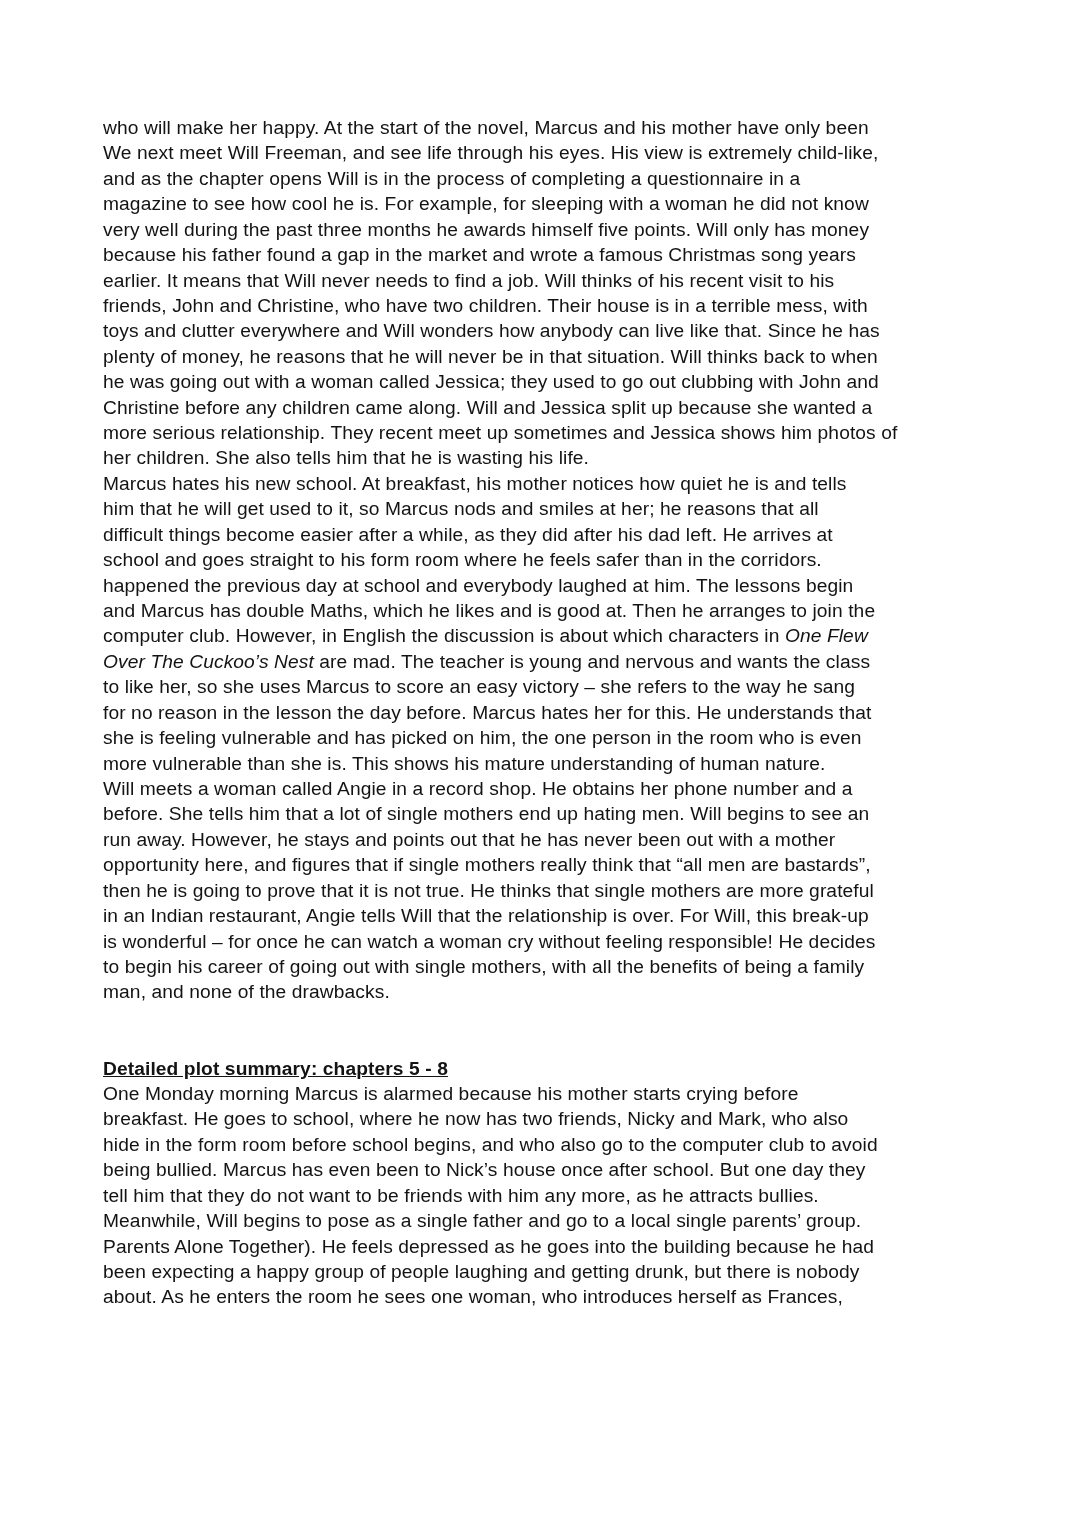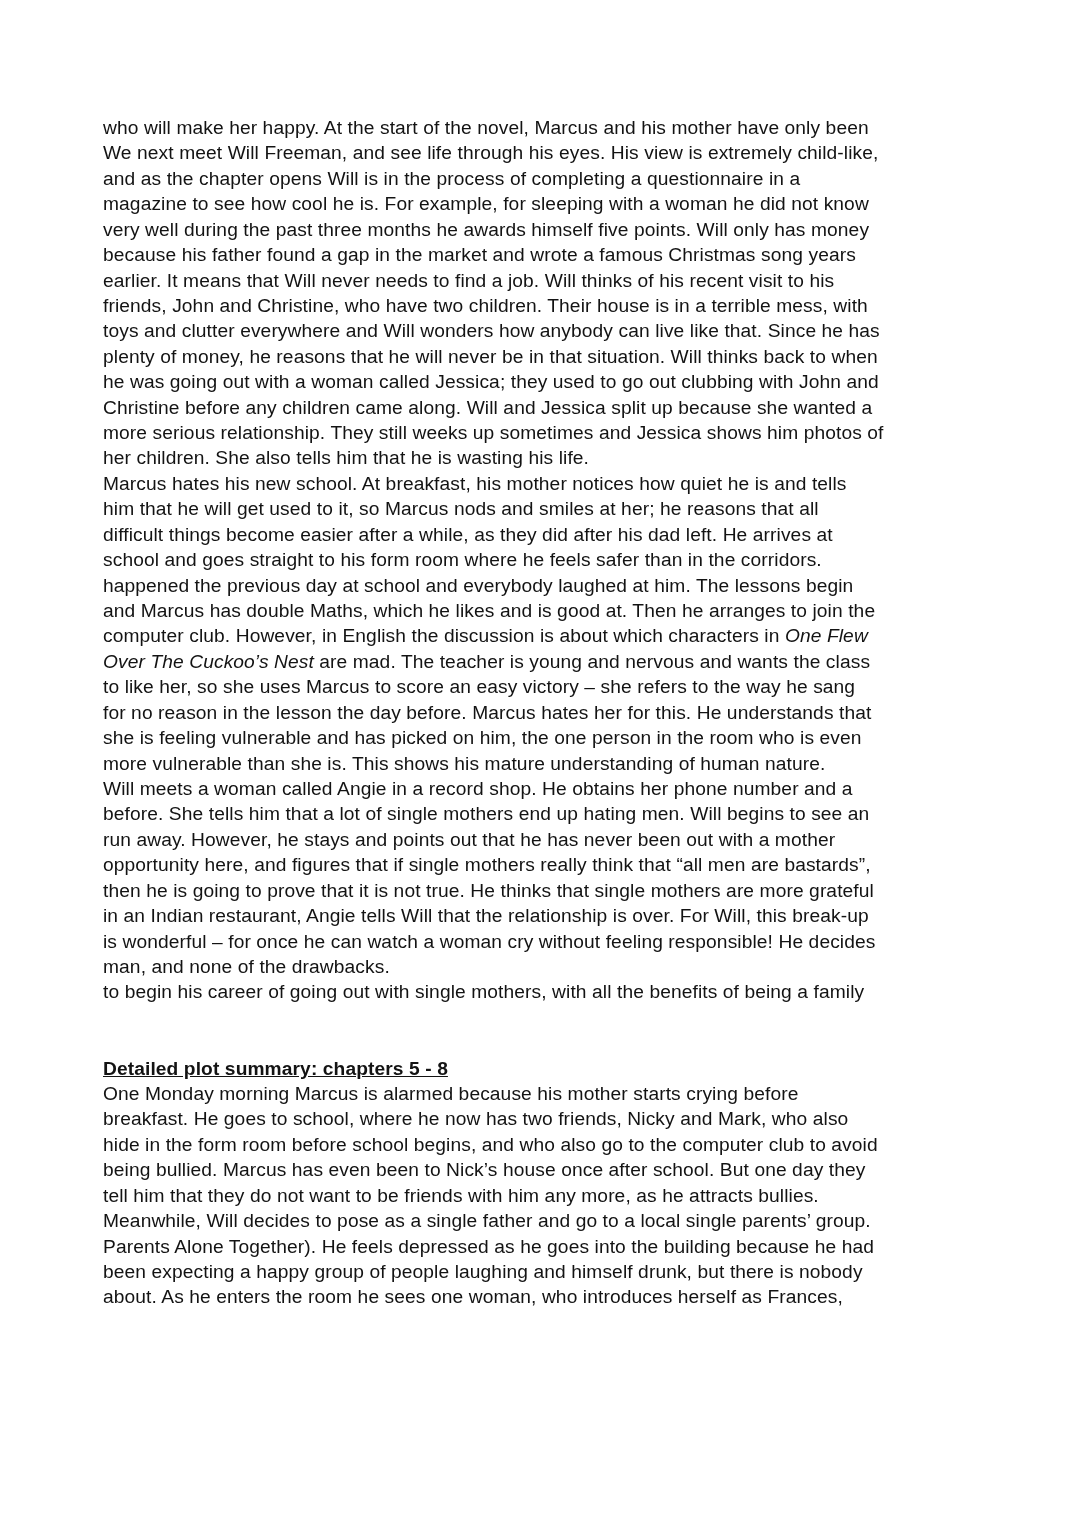--- a/index.html
+++ b/index.html
@@ -42,49 +42,49 @@
       <div class="line"><span>and as the chapter opens Will is in the process of completing a questionnaire in a</span></div>
       <div class="line"><span>magazine to see how cool he is. For example, for sleeping with a woman he did not know</span></div>
       <div class="line"><span>very well during the past three months he awards himself five points. Will only has money</span></div>
       <div class="line"><span>because his father found a gap in the market and wrote a famous Christmas song years</span></div>
       <div class="line"><span>earlier. It means that Will never needs to find a job. Will thinks of his recent visit to his</span></div>
       <div class="line"><span>friends, John and Christine, who have two children. Their house is in a terrible mess, with</span></div>
       <div class="line"><span>toys and clutter everywhere and Will wonders how anybody can live like that. Since he has</span></div>
       <div class="line"><span>plenty of money, he reasons that he will never be in that situation. Will thinks back to when</span></div>
       <div class="line"><span>he was going out with a woman called Jessica; they used to go out clubbing with John and</span></div>
       <div class="line"><span>Christine before any children came along. Will and Jessica split up because she wanted a</span></div>
-      <div class="line"><span>more serious relationship. They still weeks up sometimes and Jessica shows him photos of</span></div>
+      <div class="line"><span>more serious relationship. They recent meet up sometimes and Jessica shows him photos of</span></div>
       <div class="line"><span>her children. She also tells him that he is wasting his life.</span></div>
       <div class="line"><span>Marcus hates his new school. At breakfast, his mother notices how quiet he is and tells</span></div>
       <div class="line"><span>him that he will get used to it, so Marcus nods and smiles at her; he reasons that all</span></div>
       <div class="line"><span>difficult things become easier after a while, as they did after his dad left. He arrives at</span></div>
       <div class="line"><span>school and goes straight to his form room where he feels safer than in the corridors.</span></div>
       <div class="line"><span>happened the previous day at school and everybody laughed at him. The lessons begin</span></div>
       <div class="line"><span>and Marcus has double Maths, which he likes and is good at. Then he arranges to join the</span></div>
       <div class="line"><span>computer club. However, in English the discussion is about which characters in </span><span class="i">One Flew</span></div>
       <div class="line"><span class="i">Over The Cuckoo’s Nest</span><span> are mad. The teacher is young and nervous and wants the class</span></div>
       <div class="line"><span>to like her, so she uses Marcus to score an easy victory – she refers to the way he sang</span></div>
       <div class="line"><span>for no reason in the lesson the day before. Marcus hates her for this. He understands that</span></div>
       <div class="line"><span>she is feeling vulnerable and has picked on him, the one person in the room who is even</span></div>
       <div class="line"><span>more vulnerable than she is. This shows his mature understanding of human nature.</span></div>
       <div class="line"><span>Will meets a woman called Angie in a record shop. He obtains her phone number and a</span></div>
       <div class="line"><span>before. She tells him that a lot of single mothers end up hating men. Will begins to see an</span></div>
       <div class="line"><span>run away. However, he stays and points out that he has never been out with a mother</span></div>
       <div class="line"><span>opportunity here, and figures that if single mothers really think that “all men are bastards”,</span></div>
       <div class="line"><span>then he is going to prove that it is not true. He thinks that single mothers are more grateful</span></div>
       <div class="line"><span>in an Indian restaurant, Angie tells Will that the relationship is over. For Will, this break-up</span></div>
       <div class="line"><span>is wonderful – for once he can watch a woman cry without feeling responsible! He decides</span></div>
+      <div class="line"><span>to begin his career of going out with single mothers, with all the benefits of being a family</span></div>
       <div class="line"><span>man, and none of the drawbacks.</span></div>
-      <div class="line"><span>to begin his career of going out with single mothers, with all the benefits of being a family</span></div>
       <div class="line">&nbsp;</div>
       <div class="line">&nbsp;</div>
       <div class="line"><span class="b">Detailed plot summary: chapters 5 - 8</span></div>
       <div class="line"><span>One Monday morning Marcus is alarmed because his mother starts crying before</span></div>
       <div class="line"><span>breakfast. He goes to school, where he now has two friends, Nicky and Mark, who also</span></div>
       <div class="line"><span>hide in the form room before school begins, and who also go to the computer club to avoid</span></div>
       <div class="line"><span>being bullied. Marcus has even been to Nick’s house once after school. But one day they</span></div>
       <div class="line"><span>tell him that they do not want to be friends with him any more, as he attracts bullies.</span></div>
-      <div class="line"><span>Meanwhile, Will decides to pose as a single father and go to a local single parents’ group.</span></div>
+      <div class="line"><span>Meanwhile, Will begins to pose as a single father and go to a local single parents’ group.</span></div>
       <div class="line"><span>Parents Alone Together). He feels depressed as he goes into the building because he had</span></div>
-      <div class="line"><span>been expecting a happy group of people laughing and himself drunk, but there is nobody</span></div>
+      <div class="line"><span>been expecting a happy group of people laughing and getting drunk, but there is nobody</span></div>
       <div class="line"><span>about. As he enters the room he sees one woman, who introduces herself as Frances,</span></div>
     </div>
 </div>
 
 </body></html>

